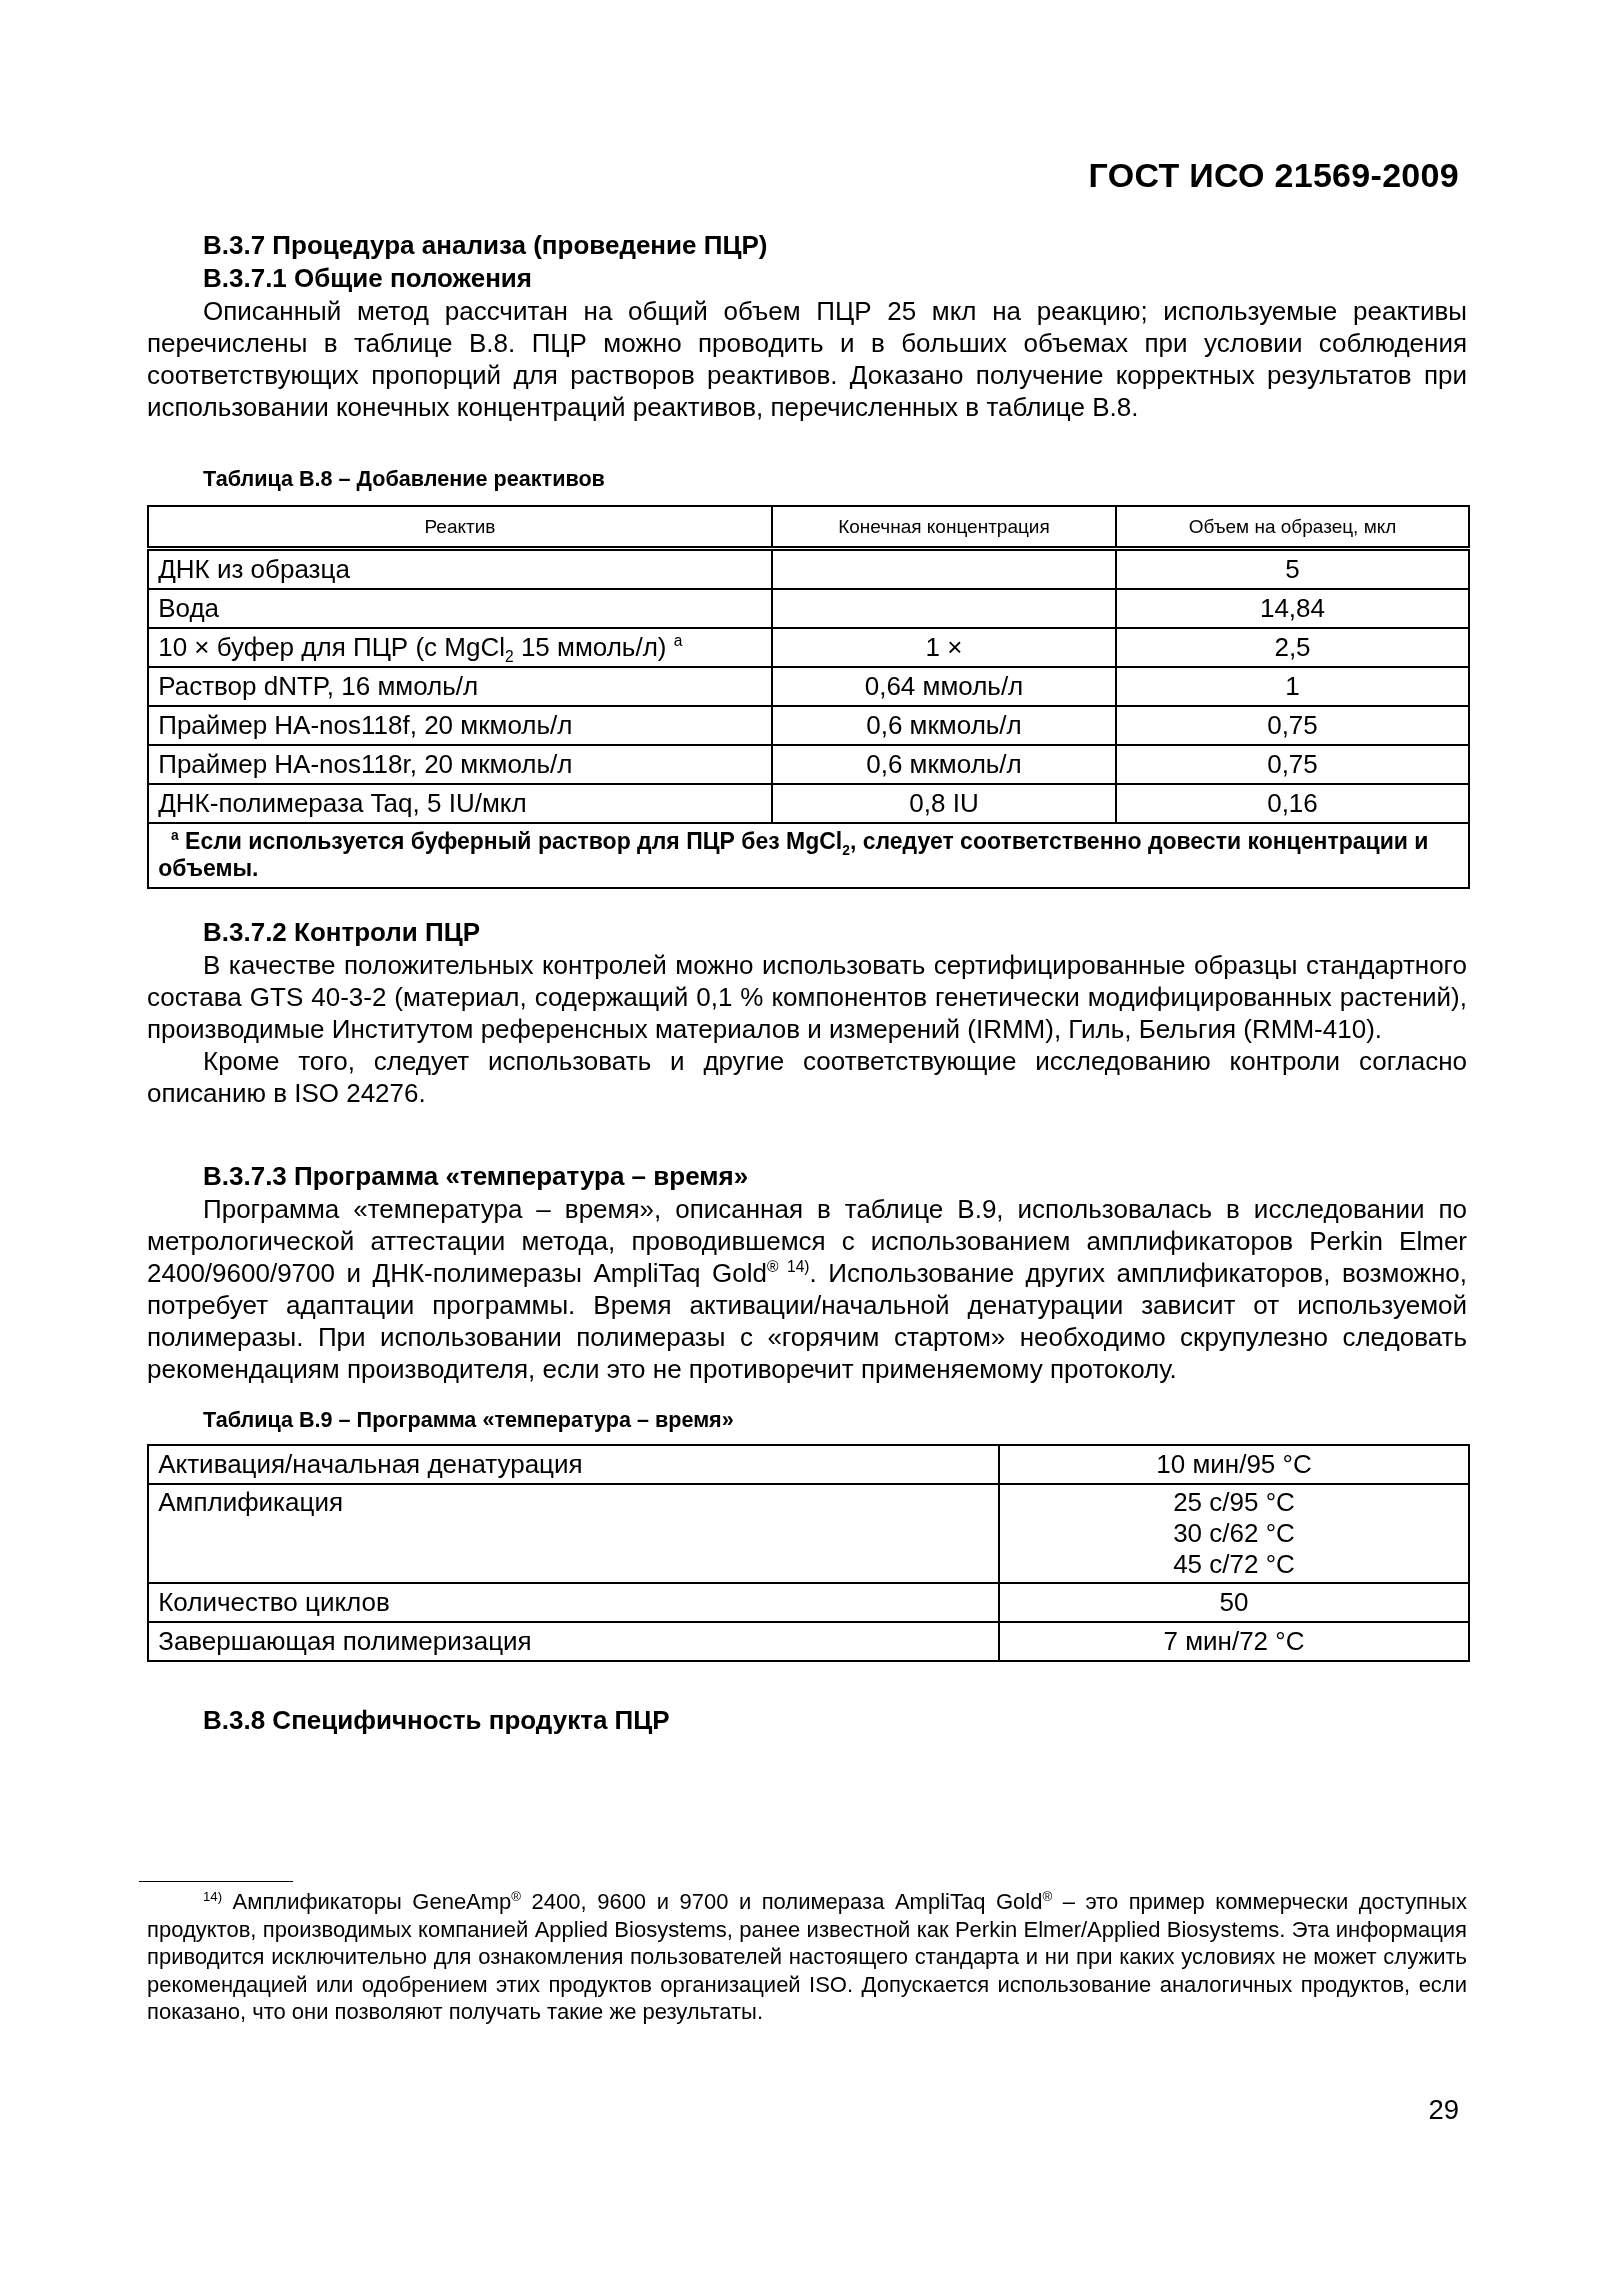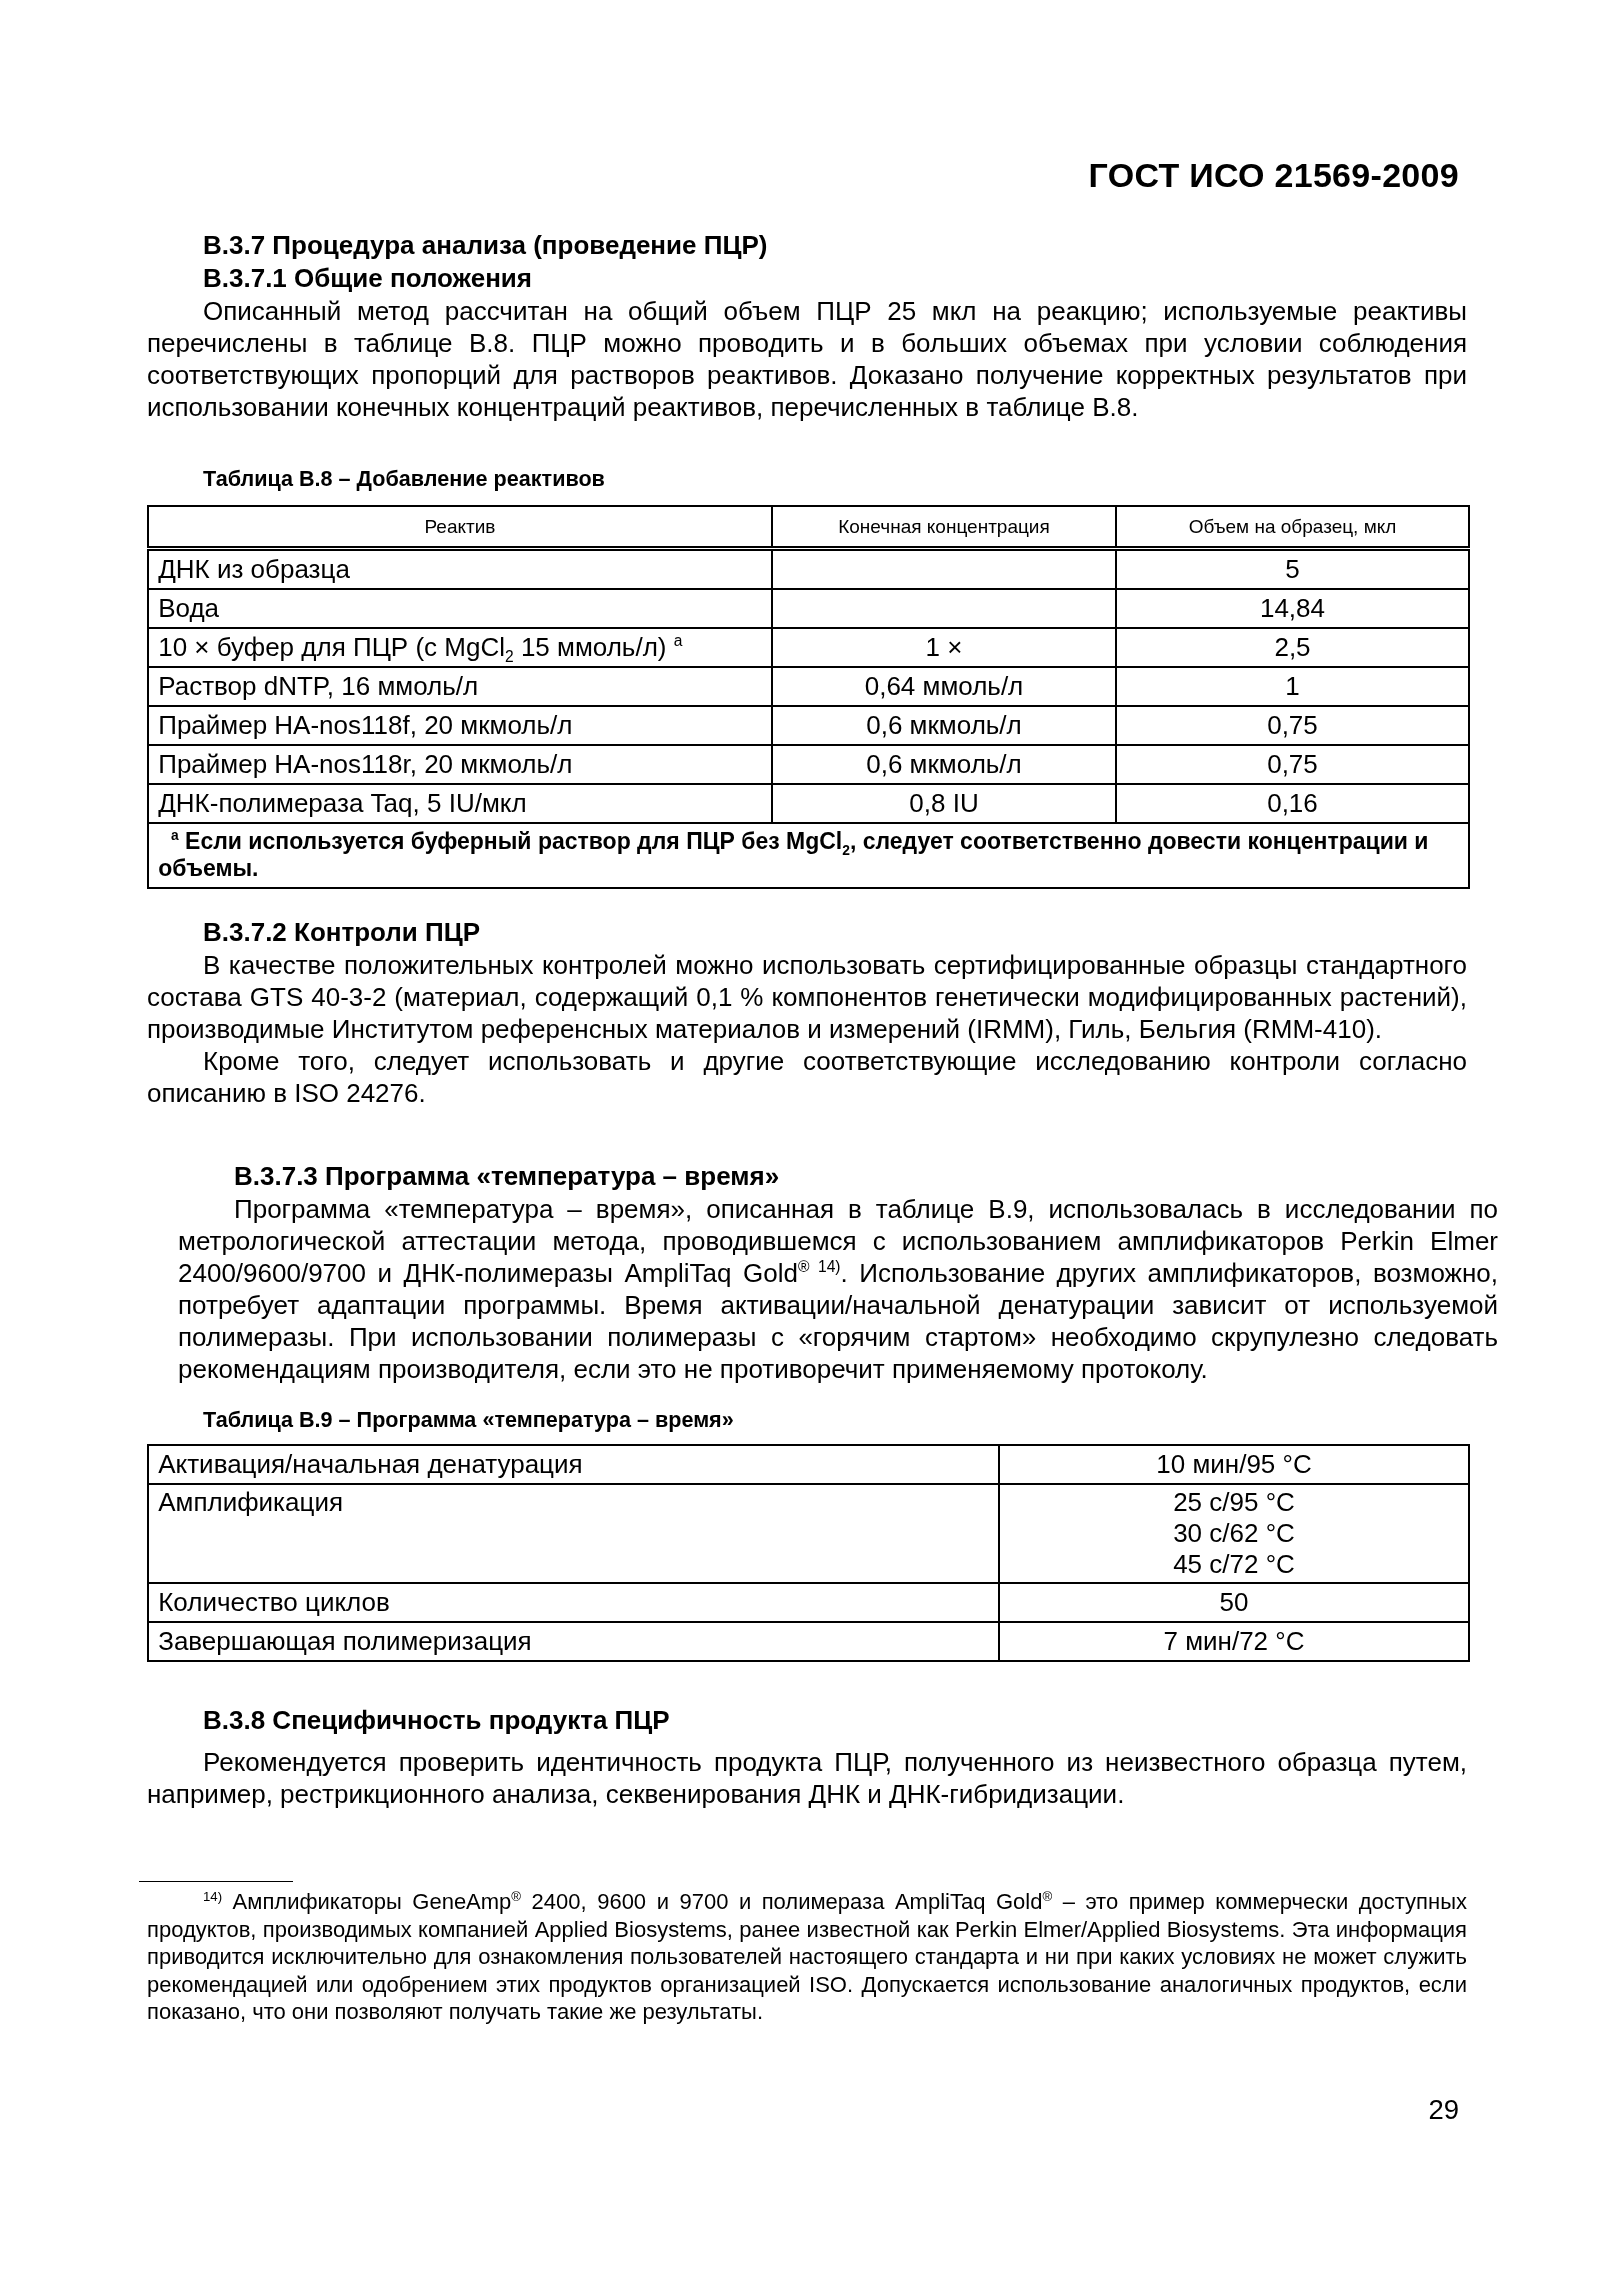--- a/index.html
+++ b/index.html
@@ -112,21 +112,21 @@
       </tbody>
     </table>
   </div>
 
   <div class="section" style="top:916px;">
     <p class="h">В.3.7.2 Контроли ПЦР</p>
     <p class="p">В качестве положительных контролей можно использовать сертифицированные образцы стан­дартного состава GTS 40-3-2 (материал, содержащий 0,1 % компонентов генетически модифициро­ванных растений), производимые Институтом референсных материалов и измерений (IRMM), Гиль, Бельгия (RMM-410).</p>
     <p class="p">Кроме того, следует использовать и другие соответствующие исследованию контроли согласно описанию в ISO 24276.</p>
   </div>
 
-  <div class="section" style="top:1160px;margin-left:31px;">
+  <div class="section" style="top:1160px;">
     <p class="h">В.3.7.3 Программа «температура – время»</p>
     <p class="p"><span>Программа «температура – время», описанная в таблице В.9, использовалась в исследовании по метрологической аттестации метода, проводившемся с использованием амплификаторов Perkin Elmer 2400/9600/9700 и ДНК-полимеразы AmpliTaq Gold</span><sup>®</sup><sup> 14)</sup><span>. Использование других амплификаторов, возможно, потребует адаптации программы. Время активации/начальной денатурации зависит от исполь­зуемой полимеразы. При использовании полимеразы с «горячим стартом» необходимо скрупулезно следовать рекомендациям производителя, если это не противоречит применяемому протоколу.</span></p>
   </div>
 
   <div class="section" style="top:1407px;">
     <div class="caption">Таблица В.9 – Программа «температура – время»</div>
     <table class="t9" style="margin-top:10.5px;">
       <colgroup>
           <col style="width:851px">
           <col style="width:470px">
@@ -151,21 +151,20 @@
         <tr>
           <td class="l">Завершающая полимеризация</td>
           <td class="c">7 мин/72 °С</td>
         </tr>
       </tbody>
     </table>
   </div>
 
   <div class="section" style="top:1704px;">
     <p class="h">В.3.8 Специфичность продукта ПЦР</p>
-    <p class="p" style="margin-top:9.2px;">Рекомендуется проверить идентичность продукта ПЦР, полученного из неизвестного образца путем, например, рестрикционного анализа, секвенирования ДНК и ДНК-гибридизации.</p>
   </div>
 
   <div class="fn-rule" style="top:1881px;"></div>
   <div class="section" style="top:1888px;">
     <p class="fn"><sup>14)</sup><span> Амплификаторы GeneAmp</span><sup>®</sup><span> 2400, 9600 и 9700 и полимераза AmpliTaq Gold</span><sup>®</sup><span> – это пример коммерчески доступных продуктов, производимых компанией Applied Biosystems, ранее известной как Perkin Elmer/Applied Biosystems. Эта информация приводится исключительно для ознакомления пользователей настоящего стандарта и ни при каких условиях не может служить рекомендацией или одобрением этих продуктов организацией ISO. Допус­кается использование аналогичных продуктов, если показано, что они позволяют получать такие же результаты.</span></p>
   </div>
 
   <div class="page-num">29</div>
 </div>
 

